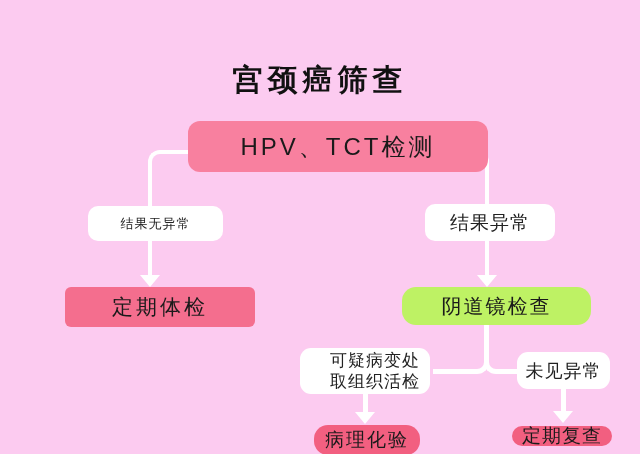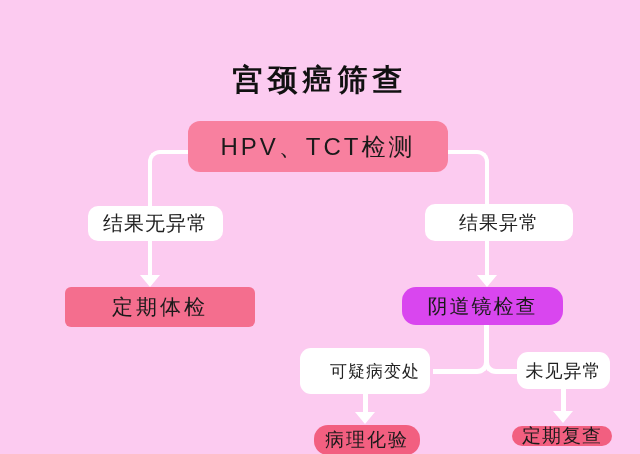--- a/index.html
+++ b/index.html
@@ -18,50 +18,50 @@
     font-size:30px;font-weight:bold;letter-spacing:5px;color:#111;
   }
 
   .node{
     position:absolute;
     display:flex;align-items:center;justify-content:center;
     box-sizing:border-box;white-space:nowrap;
   }
   .pink{color:#1a1a1a;}
   .root-box{
-    left:188px;top:77px;width:260px;height:51px;
+    left:188px;top:77px;width:300px;height:51px;
     background:#f8809f;border-radius:12px;
     font-size:24px;letter-spacing:3px;
   }
   .mid-left{
     left:65px;top:243px;width:190px;height:40px;
     background:#f46e8e;border-radius:6px;
     font-size:21px;letter-spacing:3px;
   }
   .mid-right{
-    left:402px;top:243px;width:161px;height:38px;
-    background:#d946ef;border-radius:14px;
+    left:402px;top:243px;width:189px;height:38px;
+    background:#bef264;border-radius:14px;
     font-size:20px;letter-spacing:2px;
   }
   .leaf-left{
     left:314px;top:381px;width:106px;height:30px;
     background:#f25f80;border-radius:14px;
     font-size:19px;letter-spacing:2px;
   }
   .leaf-right{
     left:512px;top:382px;width:100px;height:20px;
     background:#f25f80;border-radius:14px;
     font-size:19px;letter-spacing:1px;
   }
 
   .white-label{
     background:#ffffff;border-radius:10px;color:#222;
   }
-  .label-left{left:88px;top:162px;width:135px;height:35px;font-size:20px;letter-spacing:1px;}
-  .label-right{left:425px;top:160px;width:148px;height:37px;font-size:19px;letter-spacing:1px;}
+  .label-left{left:88px;top:162px;width:135px;height:35px;font-size:13px;letter-spacing:1px;}
+  .label-right{left:425px;top:160px;width:130px;height:37px;font-size:19px;letter-spacing:1px;}
   .label-biopsy{
     left:300px;top:304px;width:130px;height:46px;
     font-size:17px;line-height:21px;letter-spacing:1px;
     flex-direction:column;border-radius:11px;padding-left:20px;
   }
   .label-normal{left:517px;top:308px;width:93px;height:37px;font-size:18px;letter-spacing:1px;border-radius:11px;}
 
   
   .conn{position:absolute;box-sizing:border-box;}
   .elbow-left{
@@ -125,19 +125,20 @@
   <div class="node pink root-box">HPV、TCT检测</div>
 
   <div class="node white-label label-left">结果无异常</div>
   <div class="node white-label label-right">结果异常</div>
 
   <div class="node pink mid-left">定期体检</div>
   <div class="node pink mid-right">阴道镜检查</div>
 
   <div class="node white-label label-biopsy">
     <span>可疑病变处</span>
+    <span>取组织活检</span>
   </div>
   <div class="node pink leaf-left">病理化验</div>
 
   <div class="node white-label label-normal">未见异常</div>
   <div class="node pink leaf-right">定期复查</div>
 
 </div>
 
 </body></html>

